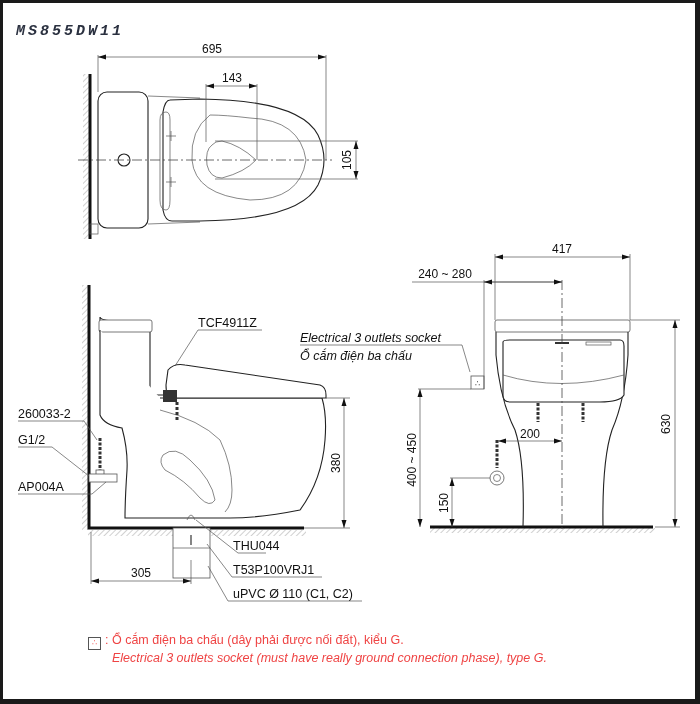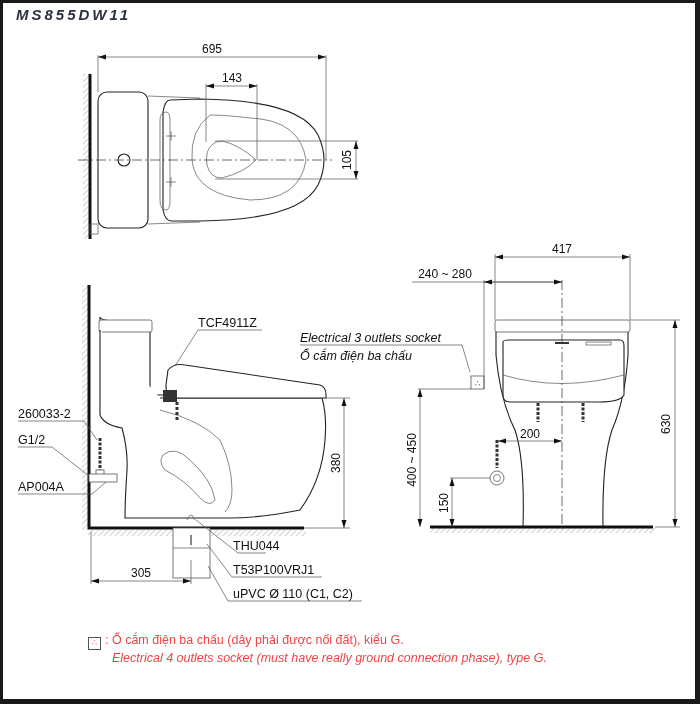--- a/index.html
+++ b/index.html
@@ -1,18 +1,18 @@
 <!DOCTYPE html>
 <html><head>
 <meta charset="utf-8">
 <style>
   html, body { margin: 0; padding: 0; background: #ffffff; }
   body { width: 700px; height: 704px; position: relative; overflow: hidden; font-family: "Liberation Sans", sans-serif; }
   .frame { position: absolute; left: 0; top: 0; width: 700px; height: 704px; box-sizing: border-box; border: 3px solid #1a1a1a; border-right-width: 5px; border-bottom-width: 5px; }
-  .title { position: absolute; left: 16px; top: 6px; font-family: Liberation Sans, sans-serif; font-weight: bold; font-style: italic; font-size: 15px; letter-spacing: 3px; color: #2b3140; }
+  .title { position: absolute; left: 16px; top: 23px; font-family: Liberation Mono, monospace; font-weight: bold; font-style: italic; font-size: 15px; letter-spacing: 3px; color: #2b3140; }
   svg.drawing { position: absolute; left: 0; top: 0; }
   .dim { font-family: "Liberation Sans", sans-serif; font-size: 12px; fill: #111; }
   .lbl { font-family: "Liberation Sans", sans-serif; font-size: 12.5px; fill: #111; }
   .lbl-it { font-family: "Liberation Sans", sans-serif; font-size: 12.5px; font-style: italic; fill: #111; }
   .thin { stroke: #555; stroke-width: 0.7; fill: none; }
   .thinw { stroke: #555; stroke-width: 0.8; fill: #fff; }
   .med { stroke: #222; stroke-width: 1.1; fill: none; }
   .medw { stroke: #222; stroke-width: 1.1; fill: #fff; }
   .thick { stroke: #111; stroke-width: 3; fill: none; }
   .center { stroke: #444; stroke-width: 0.8; stroke-dasharray: 10 3 2 3; fill: none; }
@@ -173,14 +173,14 @@
     <text x="0" y="0" transform="translate(448,503) rotate(-90)" text-anchor="middle" class="dim">150</text>
     <line x1="630" y1="320" x2="680" y2="320" class="thin"></line>
     <line x1="655" y1="527" x2="680" y2="527" class="thin"></line>
     <line x1="675" y1="320" x2="675" y2="527" class="thin" marker-start="url(#arr)" marker-end="url(#arr)"></line>
     <text x="0" y="0" transform="translate(670,424) rotate(-90)" text-anchor="middle" class="dim">630</text>
   </g>
 </svg>
 
 <div class="legend">
   <span class="sym">∴</span><span>: Ổ cắm điện ba chấu (dây phải được nối đất), kiểu G.</span>
-  <span class="en">Electrical 4 outlets socket (must have really ground connection phase), type G.</span>
+  <span class="en">Electrical 3 outlets socket (must have really ground connection phase), type G.</span>
 </div>
 
 </body></html>

